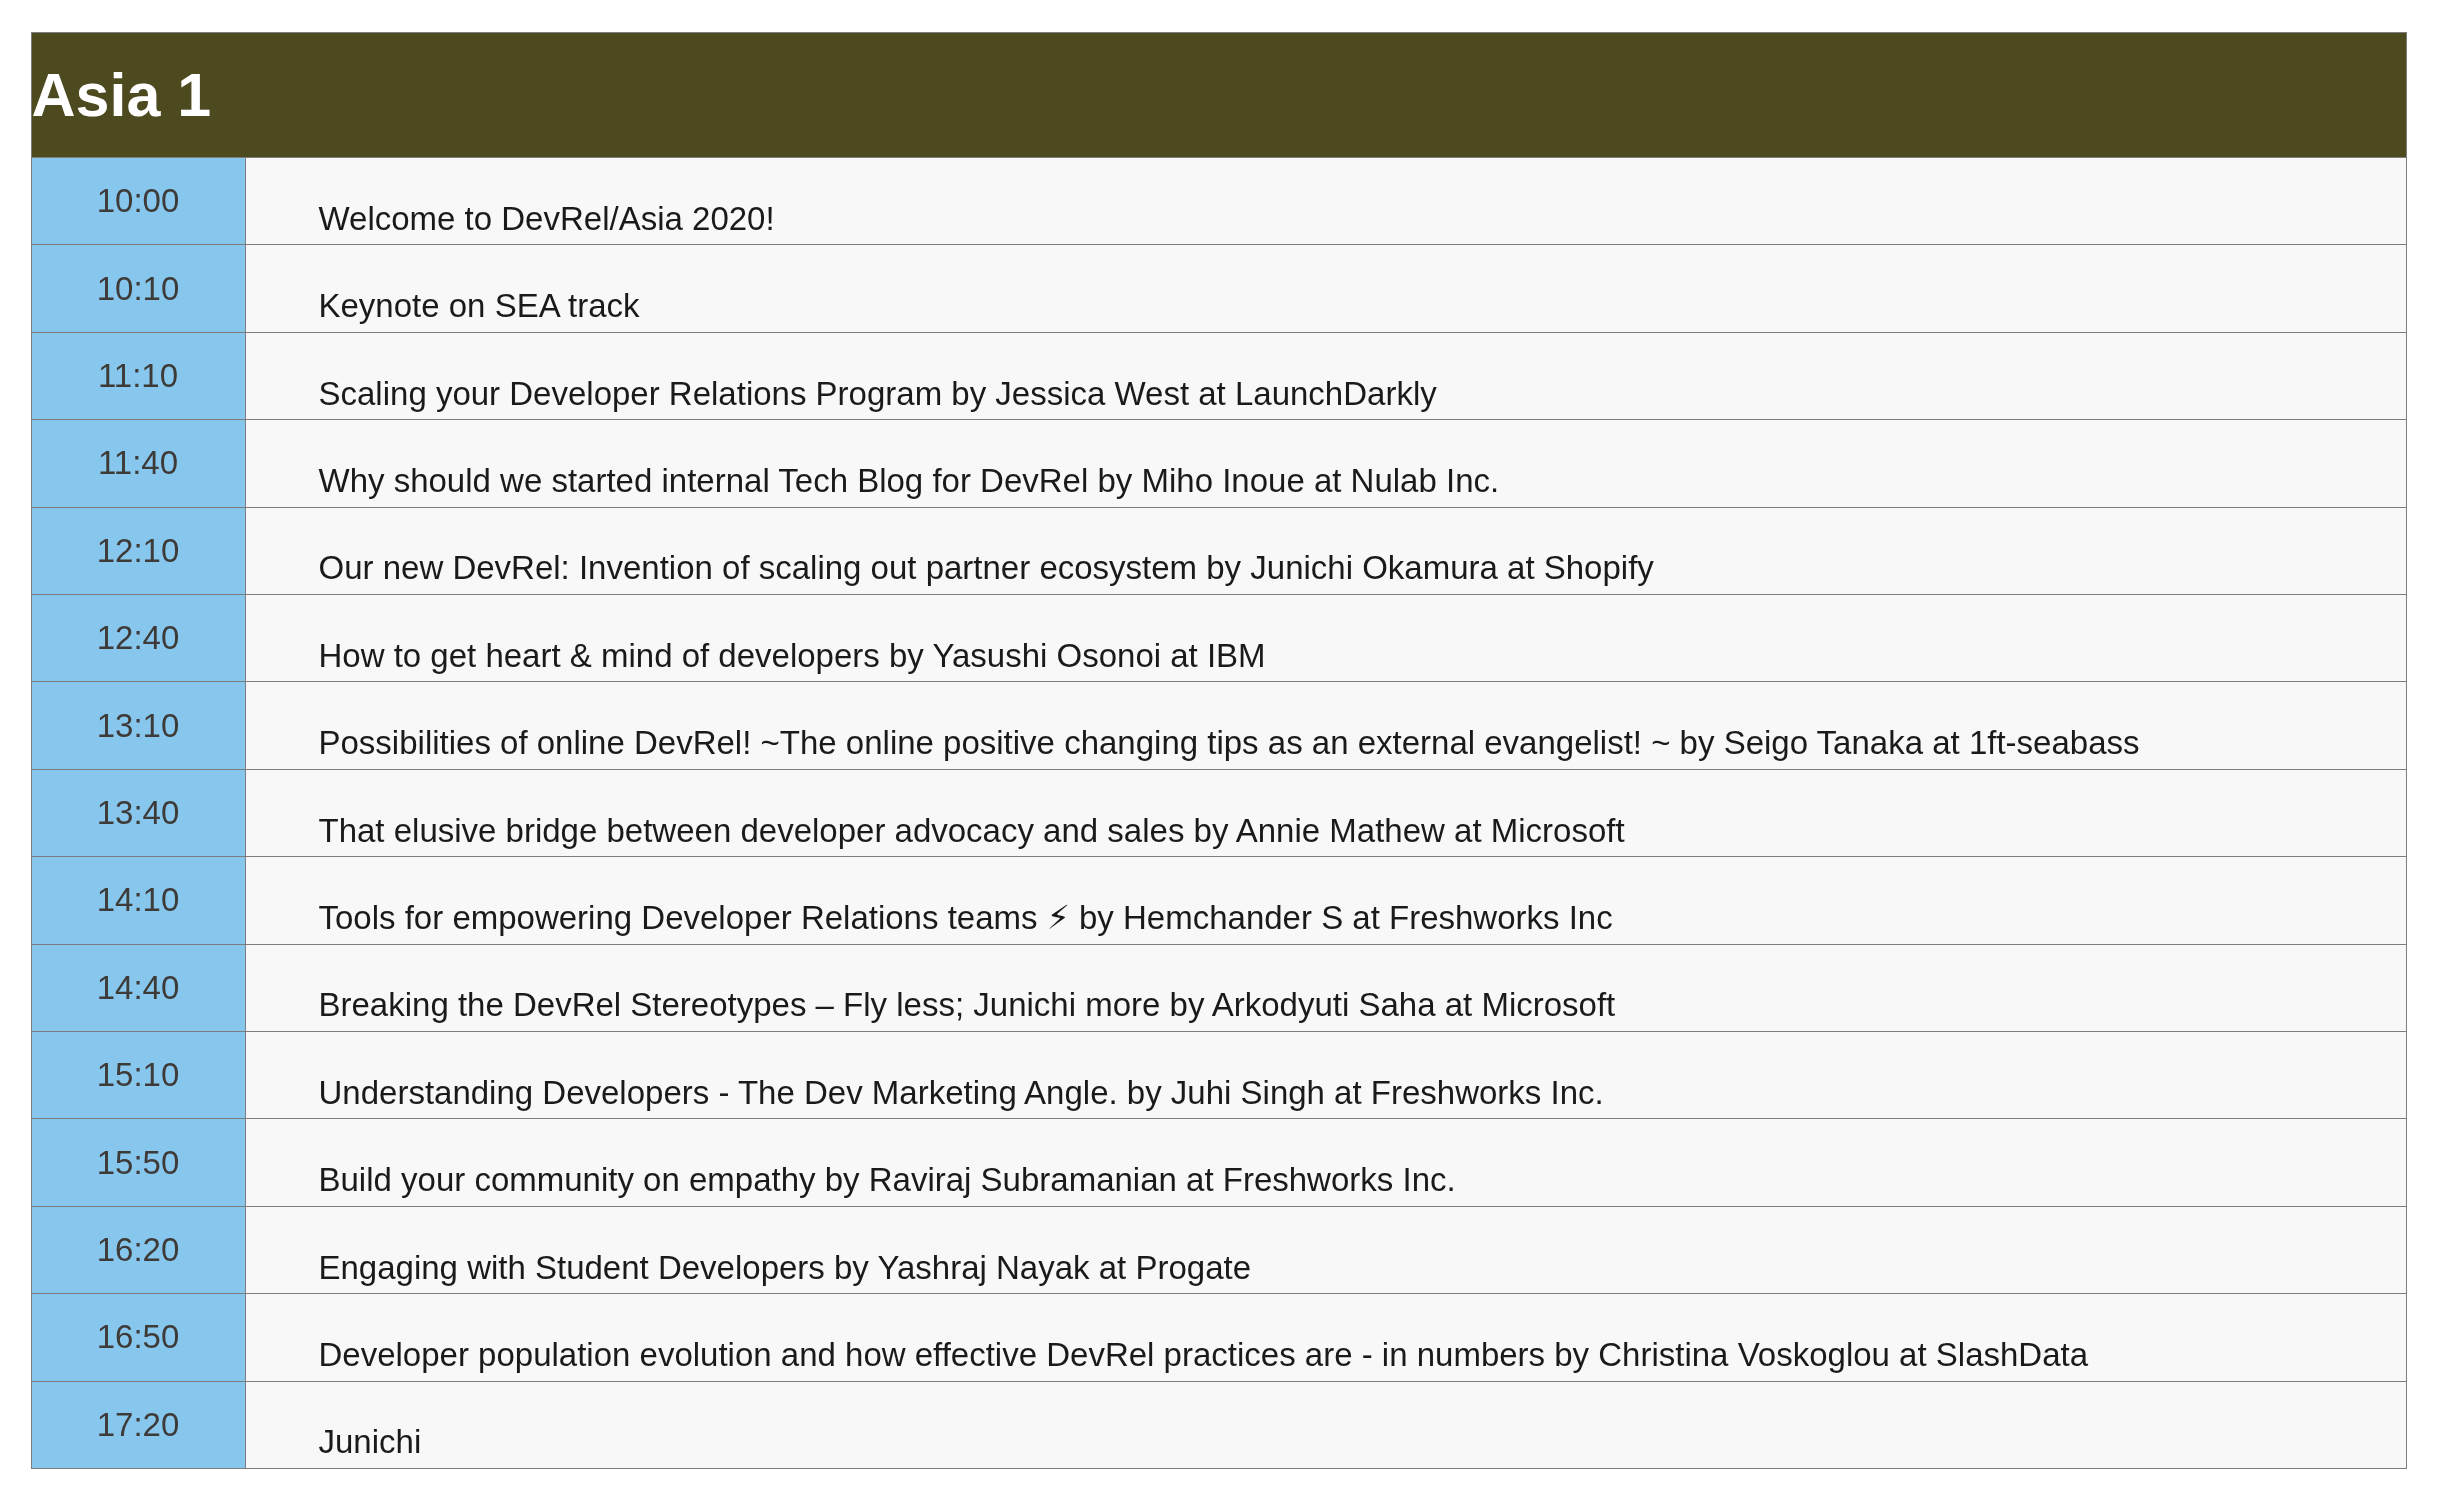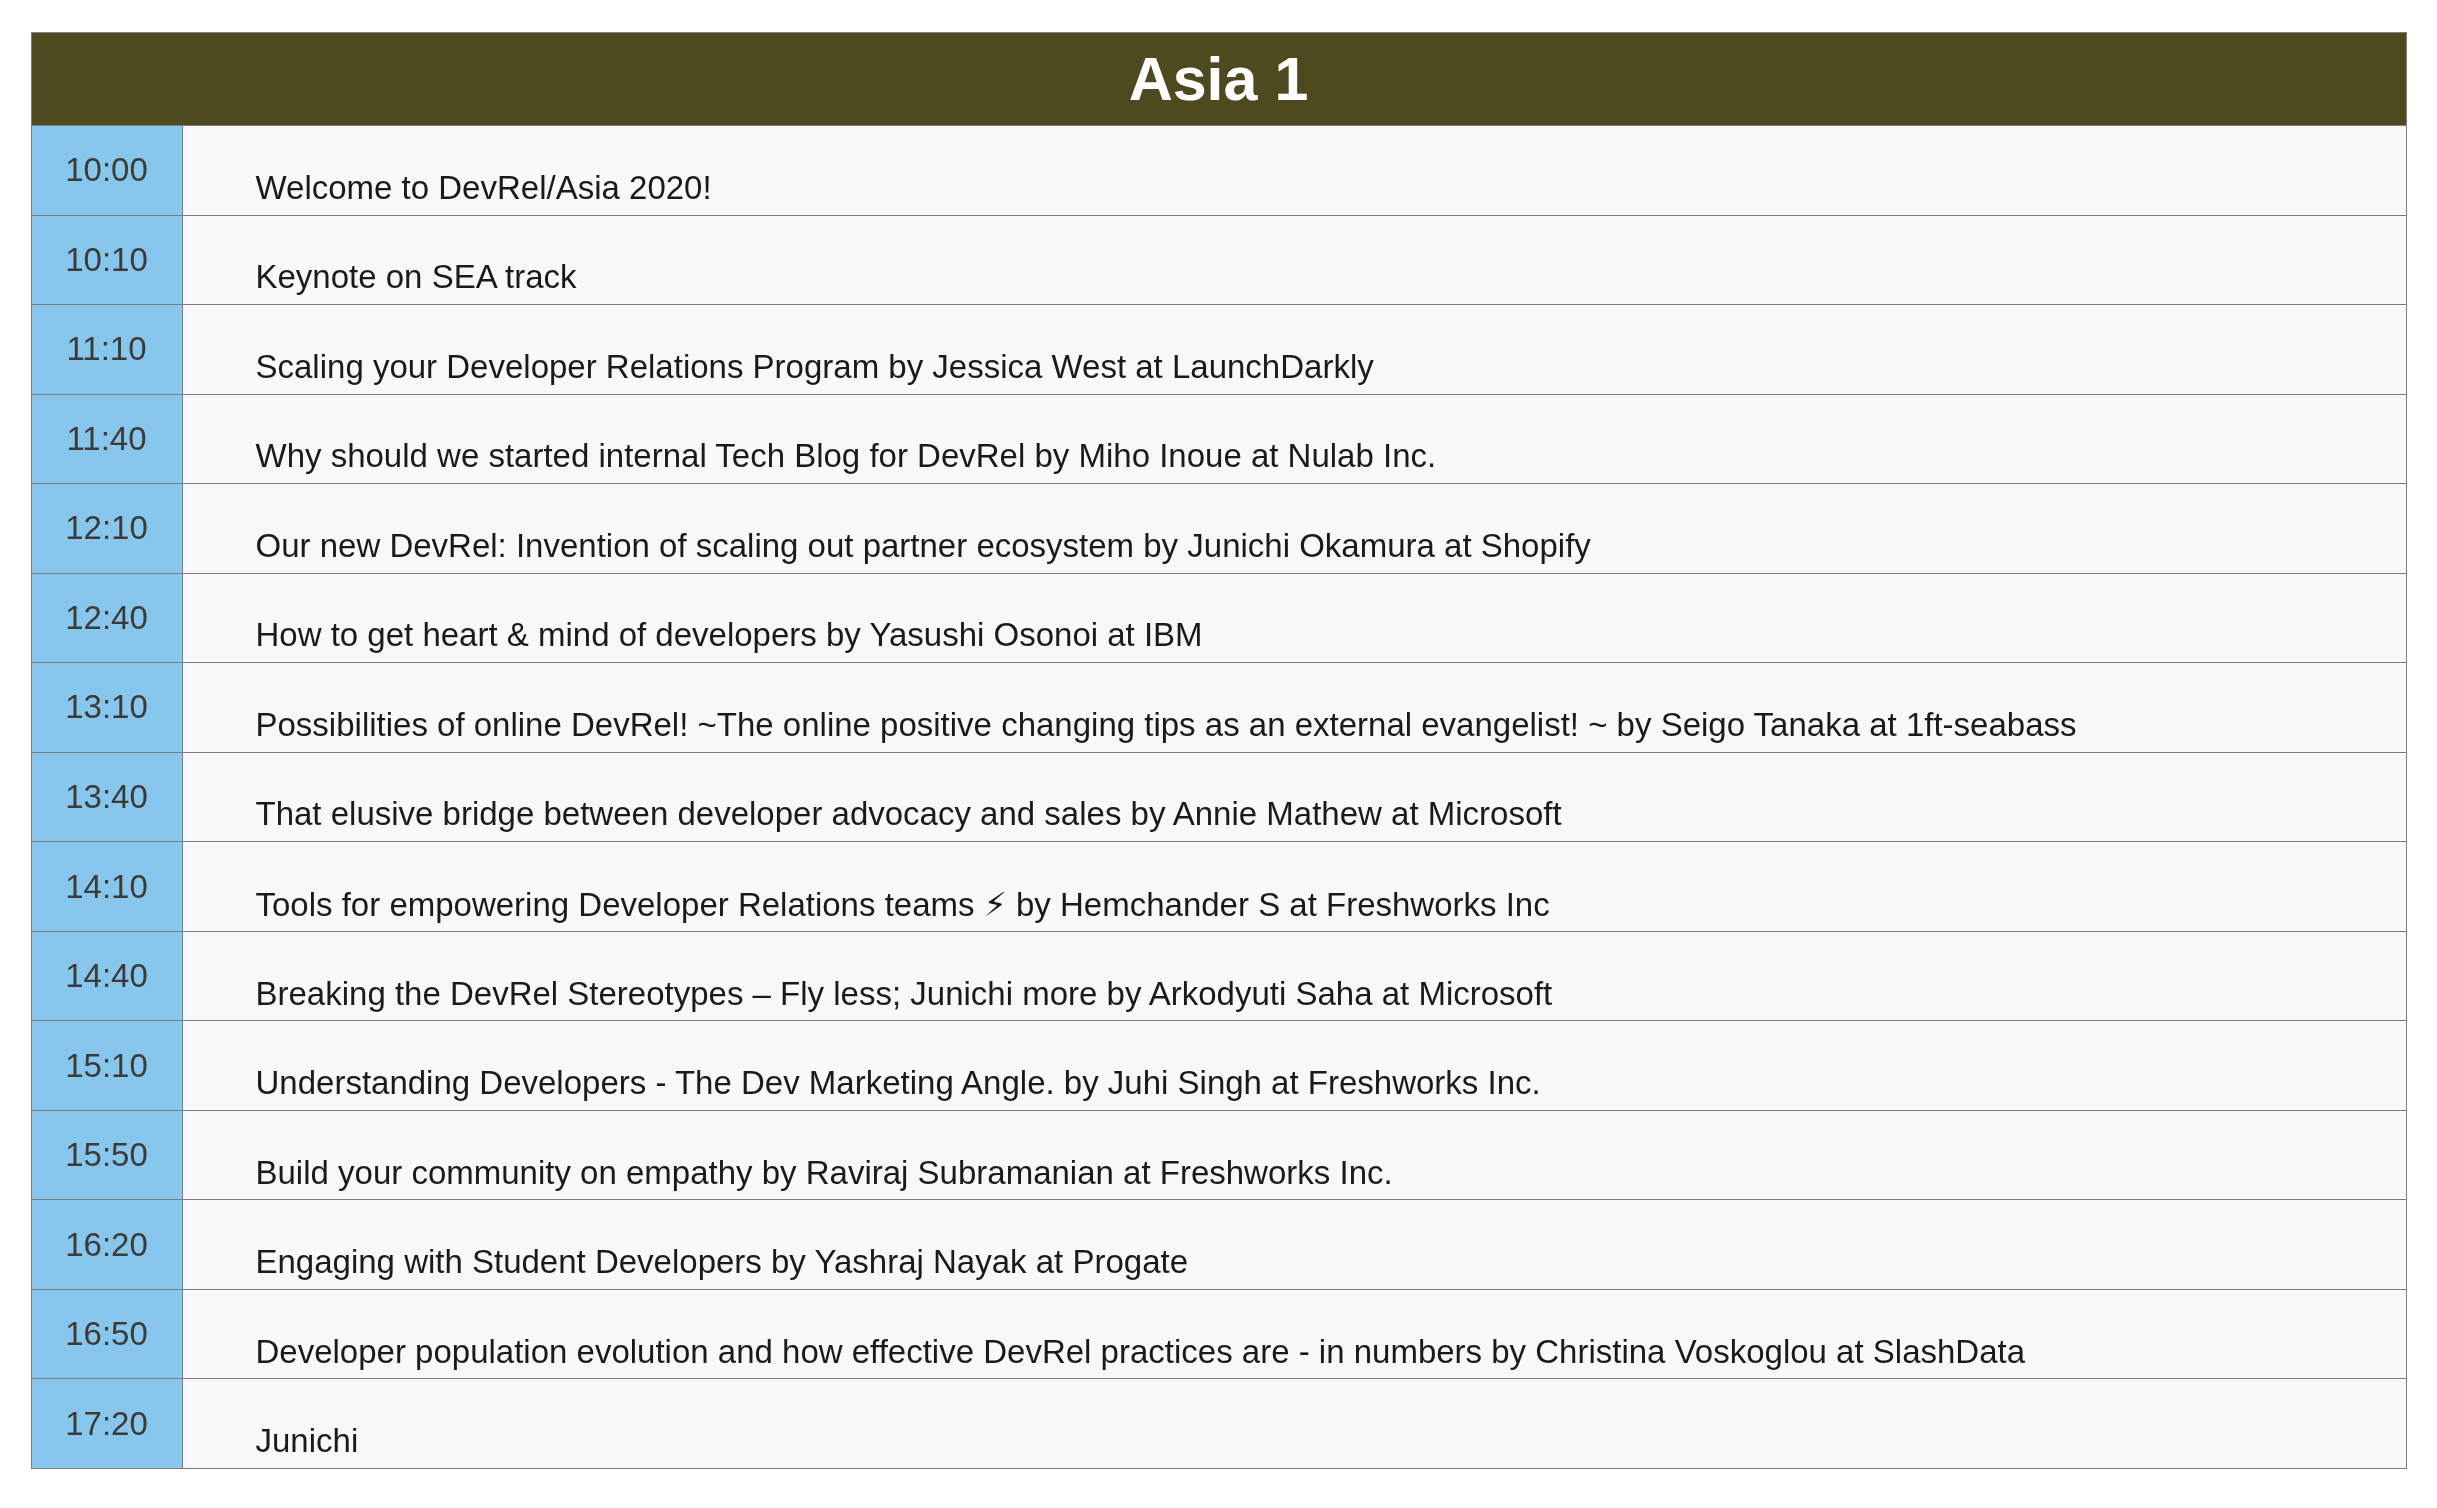--- a/index.html
+++ b/index.html
@@ -26,44 +26,43 @@
     left: 30.5px;
     top: 32px;
     width: 2376px;
     height: 1437px;
     border: 1.5px solid var(--border);
     background: var(--row-bg);
     display: flex;
     flex-direction: column;
   }
   .board-header {
-    height: 92px;
+    height: 124px;
     background: var(--header-bg);
     color: var(--header-text);
     display: flex;
     align-items: center;
-    justify-content: center;
     font-size: 61px;
     font-weight: bold;
     flex: none;
   }
   .rows {
     flex: 1;
     display: flex;
     flex-direction: column;
   }
   .row {
     flex: 1;
     display: flex;
     border-top: 1.5px solid var(--border);
     background: var(--row-bg);
     min-height: 0;
   }
   .time-cell {
-    width: 151px;
+    width: 214px;
     flex: none;
     background: var(--time-bg);
     border-right: 1.5px solid var(--border);
     display: flex;
     align-items: center;
     justify-content: center;
     font-size: 33px;
     color: var(--time-text);
   }
   .session-cell {

